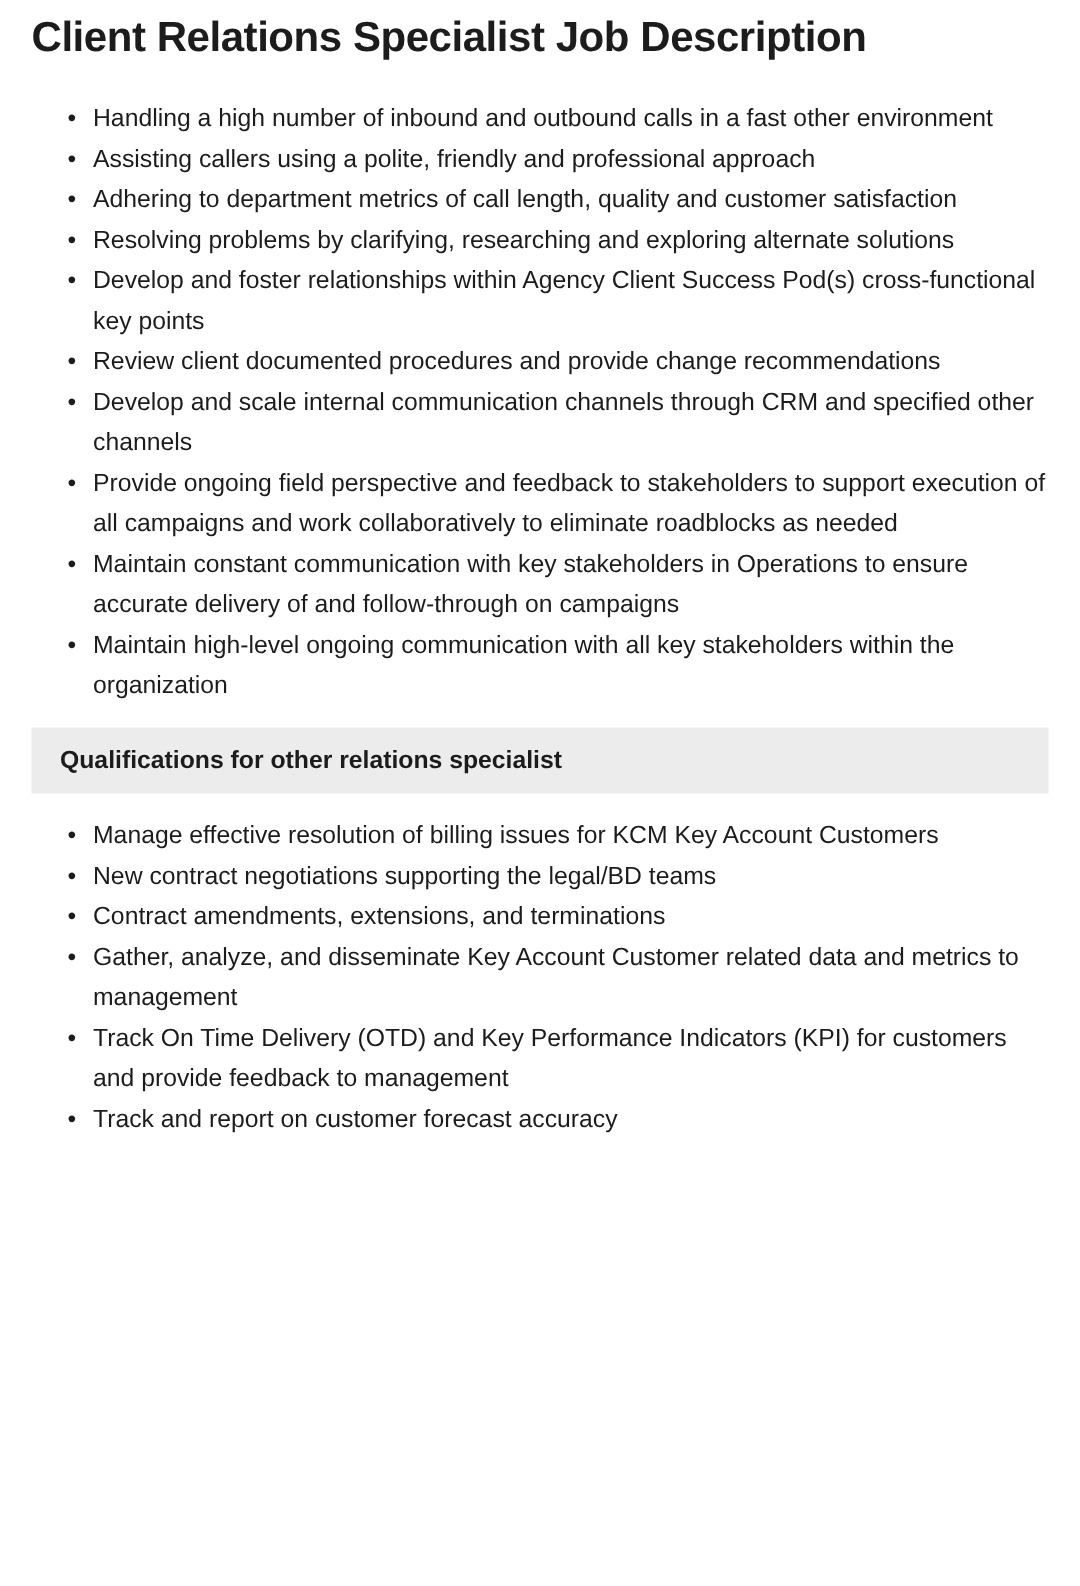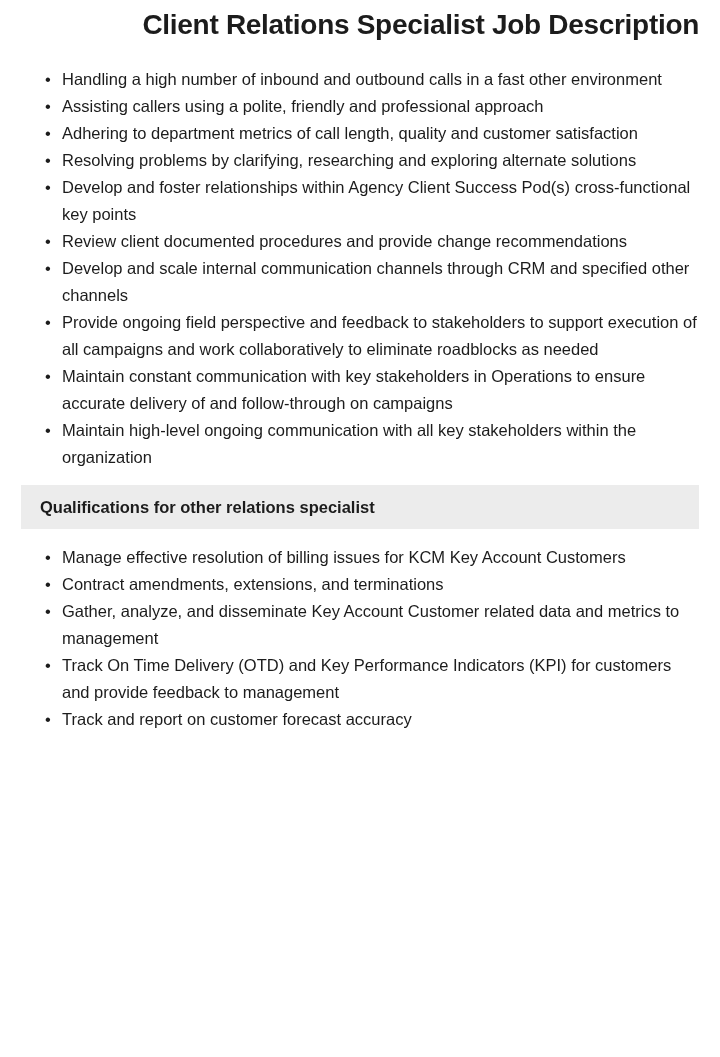--- a/index.html
+++ b/index.html
@@ -18,21 +18,21 @@
     }
 
     .page {
       padding: 6px 21px 20px 21px;
     }
 
     .doc-title {
       font-size: 28px;
       line-height: 34px;
       font-weight: bold;
-      text-align: right;
+      text-align: left;
       letter-spacing: -0.3px;
       margin: 2px 0 24px 0;
       color: var(--text-color, #1c1c1c);
     }
 
     .intro {
       font-size: 16.5px;
       line-height: 27px;
       margin: 0 0 19px 0;
     }
@@ -88,19 +88,20 @@
     <li>Develop and scale internal communication channels through CRM and specified other channels</li>
     <li>Provide ongoing field perspective and feedback to stakeholders to support execution of all campaigns and work collaboratively to eliminate roadblocks as needed</li>
     <li>Maintain constant communication with key stakeholders in Operations to ensure accurate delivery of and follow-through on campaigns</li>
     <li>Maintain high-level ongoing communication with all key stakeholders within the organization</li>
   </ul>
 
   <div class="section-bar">Qualifications for other relations specialist</div>
 
   <ul class="bullet-list">
     <li>Manage effective resolution of billing issues for KCM Key Account Customers</li>
+    <li>New contract negotiations supporting the legal/BD teams</li>
     <li>Contract amendments, extensions, and terminations</li>
     <li>Gather, analyze, and disseminate Key Account Customer related data and metrics to management</li>
     <li>Track On Time Delivery (OTD) and Key Performance Indicators (KPI) for customers and provide feedback to management</li>
     <li>Track and report on customer forecast accuracy</li>
   </ul>
 
 </div>
 
 </body></html>

